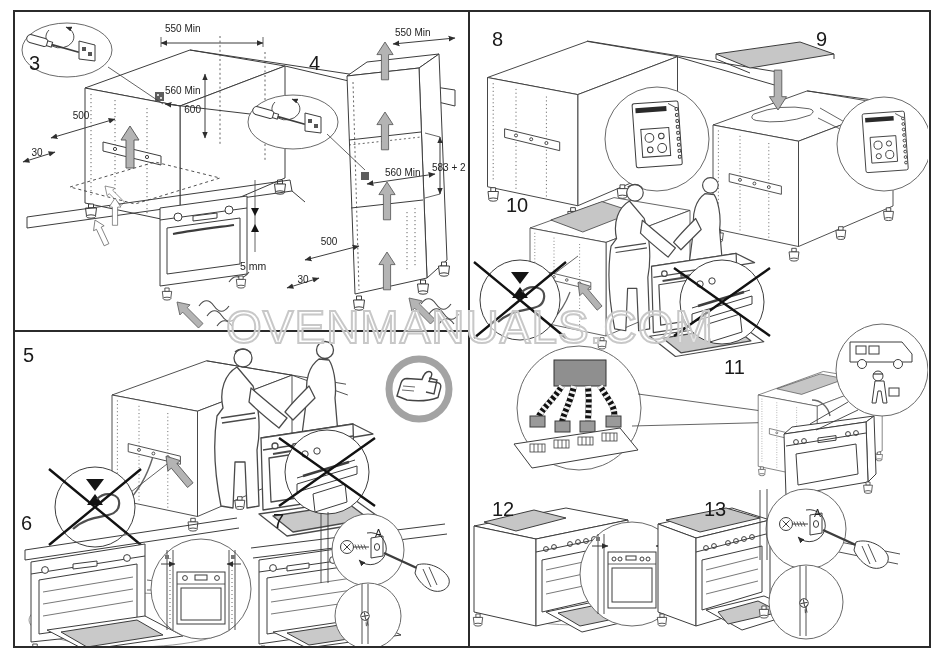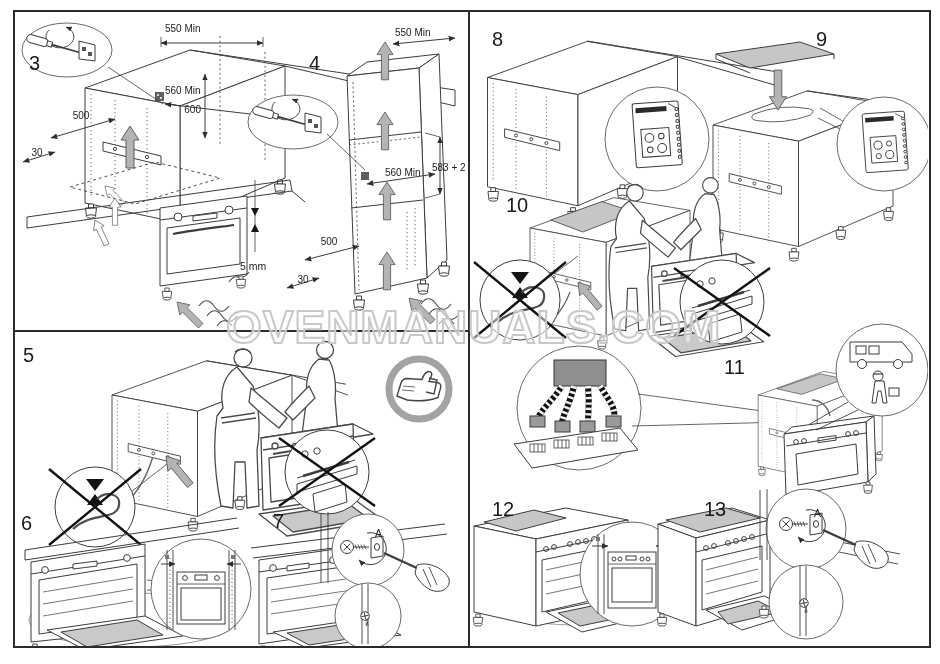--- a/index.html
+++ b/index.html
@@ -6,21 +6,21 @@
   body{width:940px;height:664px;position:relative;background:#fff;font-family:"Liberation Sans",sans-serif}
   .abs{position:absolute}
   #frame{left:13px;top:10px;width:914px;height:634px;border:2px solid #2b2b2b}
   #vdiv{left:468px;top:10px;width:2px;height:638px;background:#2b2b2b}
   #hdiv{left:13px;top:330px;width:455px;height:2px;background:#2b2b2b}
   .panel{position:absolute}
   svg text{stroke:none !important}
   .num{font-size:20px;fill:#1a1a1a}
   .dim{font-size:10px;fill:#222}
   .dimb{font-size:10.5px;fill:#222}
-  #wm{left:226px;top:300px;width:520px;font-size:46px;font-weight:bold;letter-spacing:1px;
+  #wm{left:226px;top:300px;width:520px;font-size:46px;font-weight:normal;letter-spacing:1px;
       color:rgba(255,255,255,.5);-webkit-text-stroke:2px #c8c8c8;z-index:6;white-space:nowrap}
 </style>
 </head>
 <body>
 
 <div id="frame" class="abs"></div>
 <div id="vdiv" class="abs"></div>
 <div id="hdiv" class="abs"></div>
 
 <svg width="0" height="0" style="position:absolute" aria-hidden="true">

